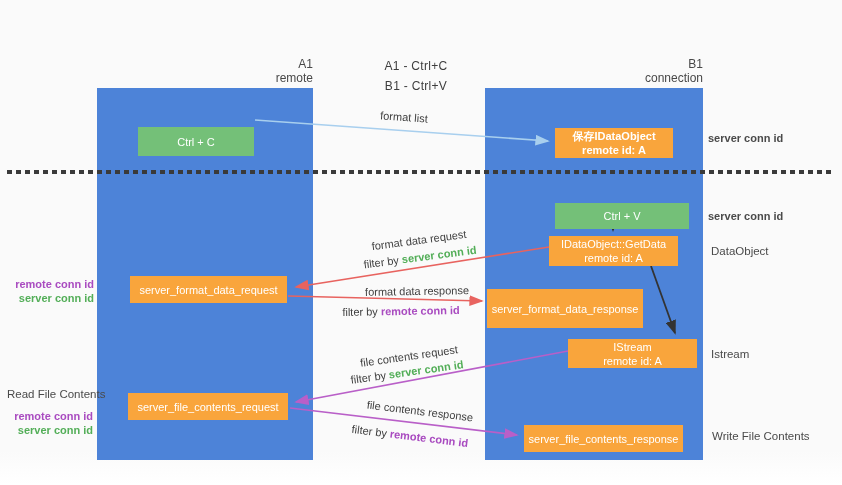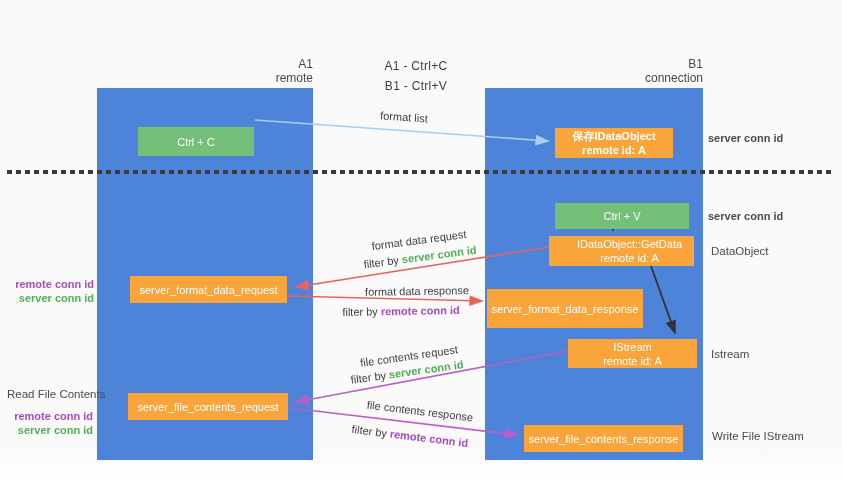--- a/index.html
+++ b/index.html
@@ -27,21 +27,21 @@
   .arrow-layer{position:absolute;left:0;top:0;z-index:4;}
   .node{
     position:absolute;z-index:5;display:flex;flex-direction:column;justify-content:center;
     align-items:center;text-align:center;color:#fff;font-size:11px;line-height:14px;
   }
   .node.green{background:#74c078;margin-top:23px;}
   .node.orange{background:#f9a53c;}
   .n-ctrl-c{left:138px;top:104px;width:116px;height:29px;}
   .n-ctrl-v{left:555px;top:180px;width:134px;height:26px;}
   .n-save{left:555px;top:128px;width:118px;height:30px;font-weight:bold;}
-  .n-getdata{left:549px;top:236px;width:129px;height:30px;padding-left:16px;}
+  .n-getdata{left:549px;top:236px;width:129px;height:30px;}
   .n-istream{left:568px;top:339px;width:129px;height:29px;}
   .n-fmt-req{left:130px;top:276px;width:157px;height:27px;}
   .n-fmt-resp{left:487px;top:289px;width:156px;height:39px;}
   .n-file-req{left:128px;top:393px;width:160px;height:27px;}
   .n-file-resp{left:524px;top:425px;width:159px;height:27px;}
   .alabel{
     position:absolute;z-index:6;transform:translate(-50%,-50%) rotate(var(--rot,0deg));
     white-space:nowrap;font-size:11px;color:#3f3f3f;
   }
   .alabel .lp{margin-right:3px;}
@@ -150,21 +150,21 @@
   </div>
   <div class="alabel" style="left:420px;top:411px;--rot:7deg">file contents response</div>
   <div class="alabel" style="left:410px;top:436px;--rot:7deg">
     <span class="lp">filter by</span><span class="purple-text">remote conn id</span>
   </div>
 
   <div class="side-label green-text" style="left:708px;top:132px;font-size:11px">server conn id</div>
   <div class="side-label green-text" style="left:708px;top:210px;font-size:11px">server conn id</div>
   <div class="side-label" style="left:711px;top:245px">DataObject</div>
   <div class="side-label" style="left:711px;top:348px">Istream</div>
-  <div class="side-label" style="left:712px;top:430px">Write File IStream</div>
+  <div class="side-label" style="left:712px;top:430px">Write File Contents</div>
 
   <div class="side-cluster" style="left:10px;top:277px;width:84px">
     <div class="purple-text">remote conn id</div>
     <div class="green-text">server conn id</div>
   </div>
   <div class="side-label" style="left:7px;top:388px">Read File Contents</div>
   <div class="side-cluster" style="left:9px;top:409px;width:84px">
     <div class="purple-text">remote conn id</div>
     <div class="green-text">server conn id</div>
   </div>

